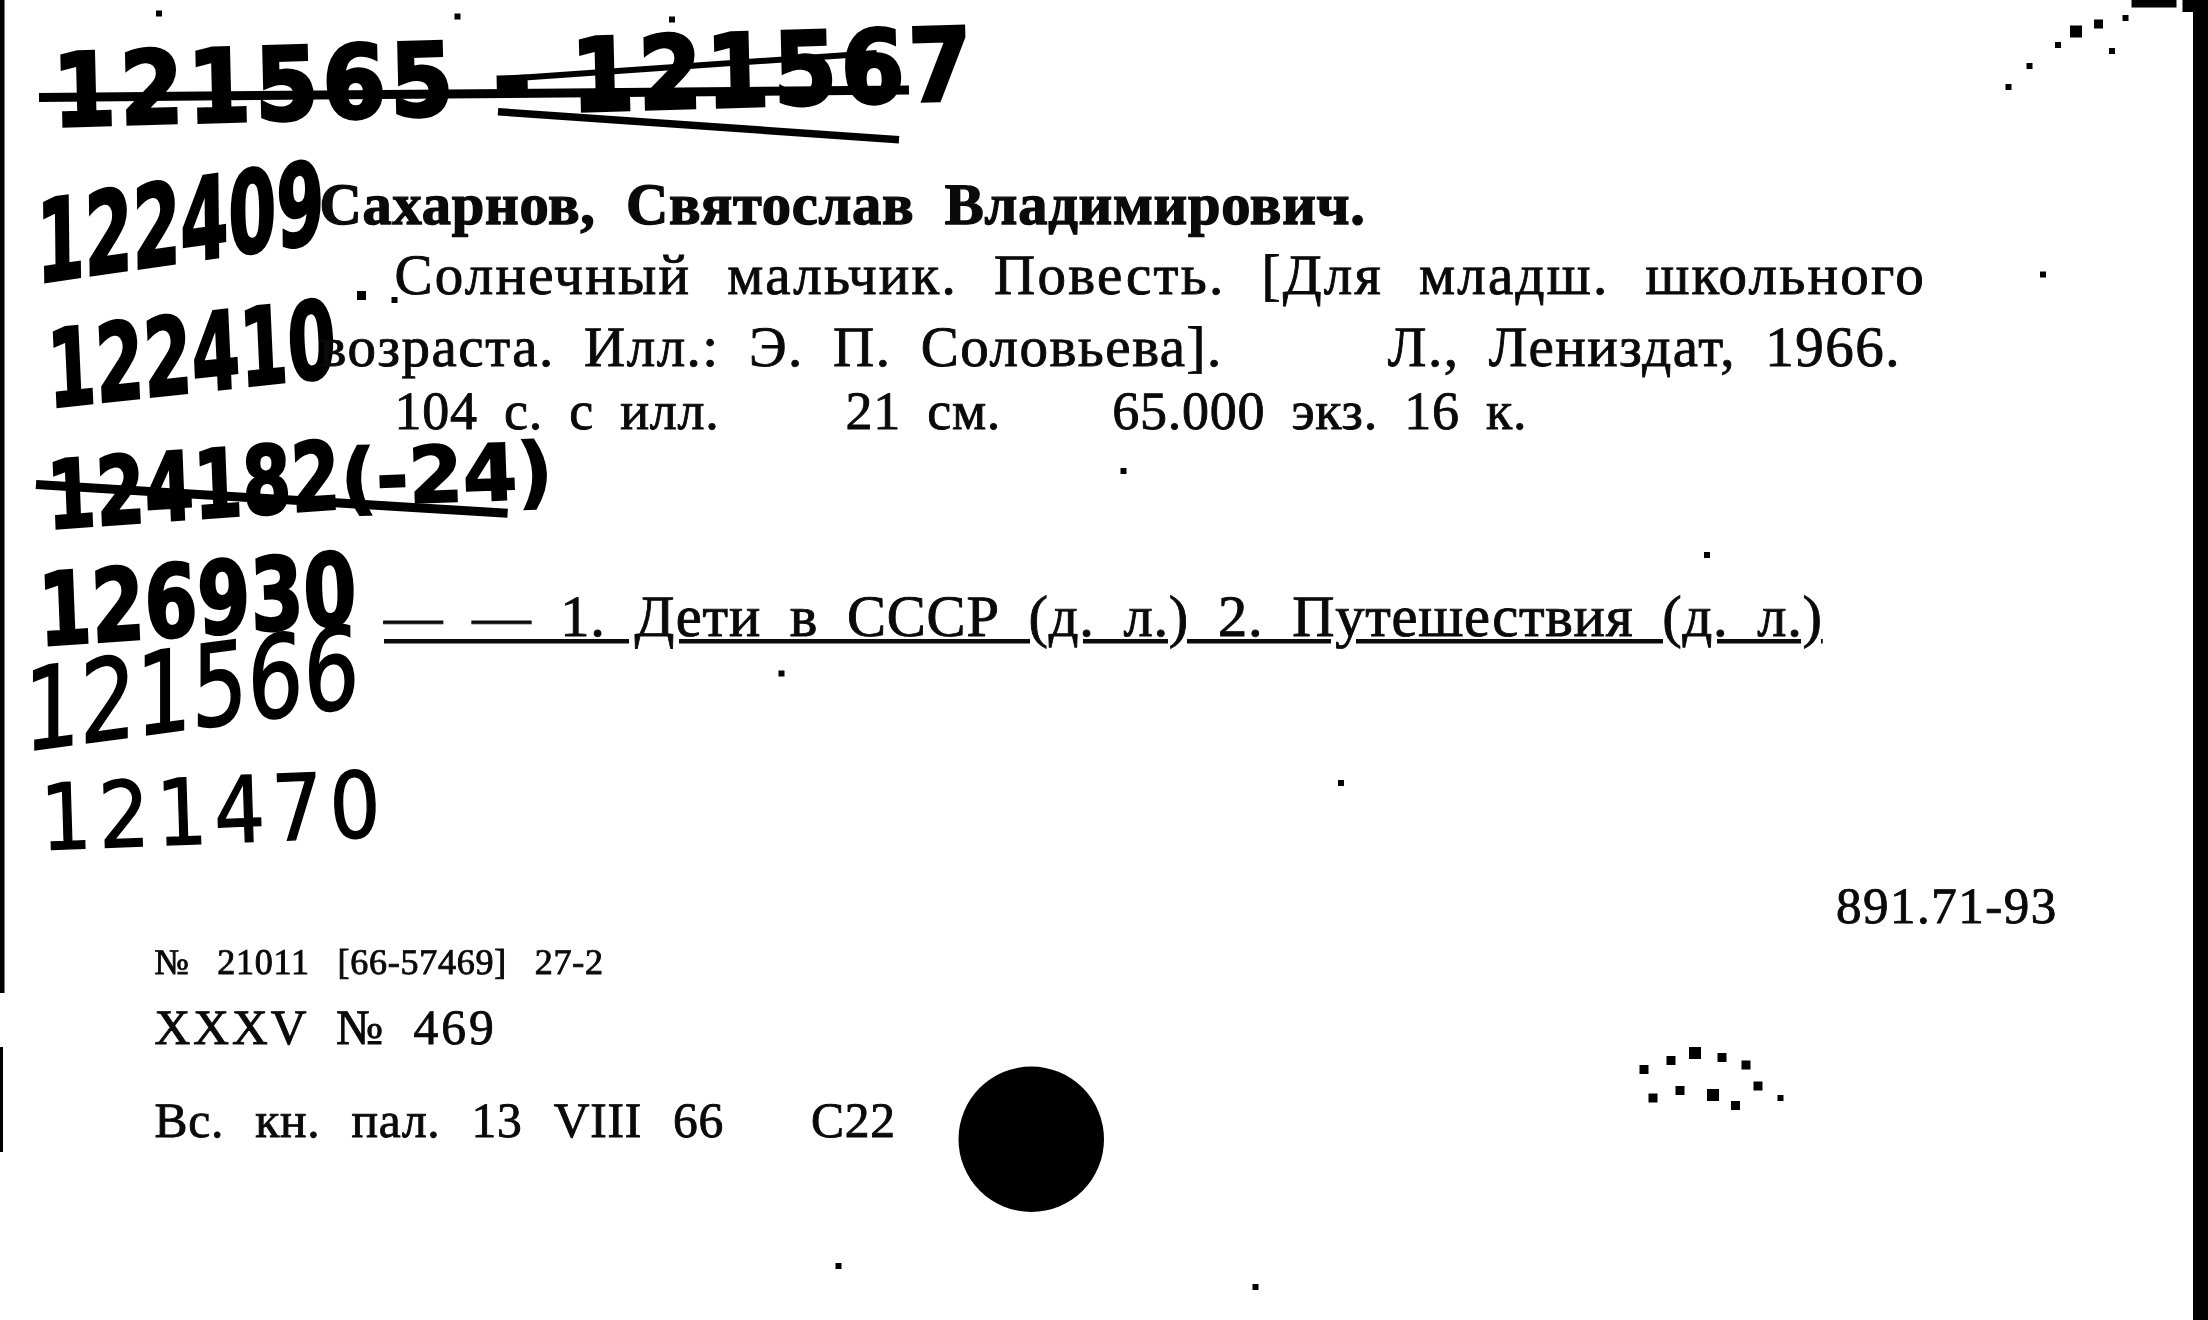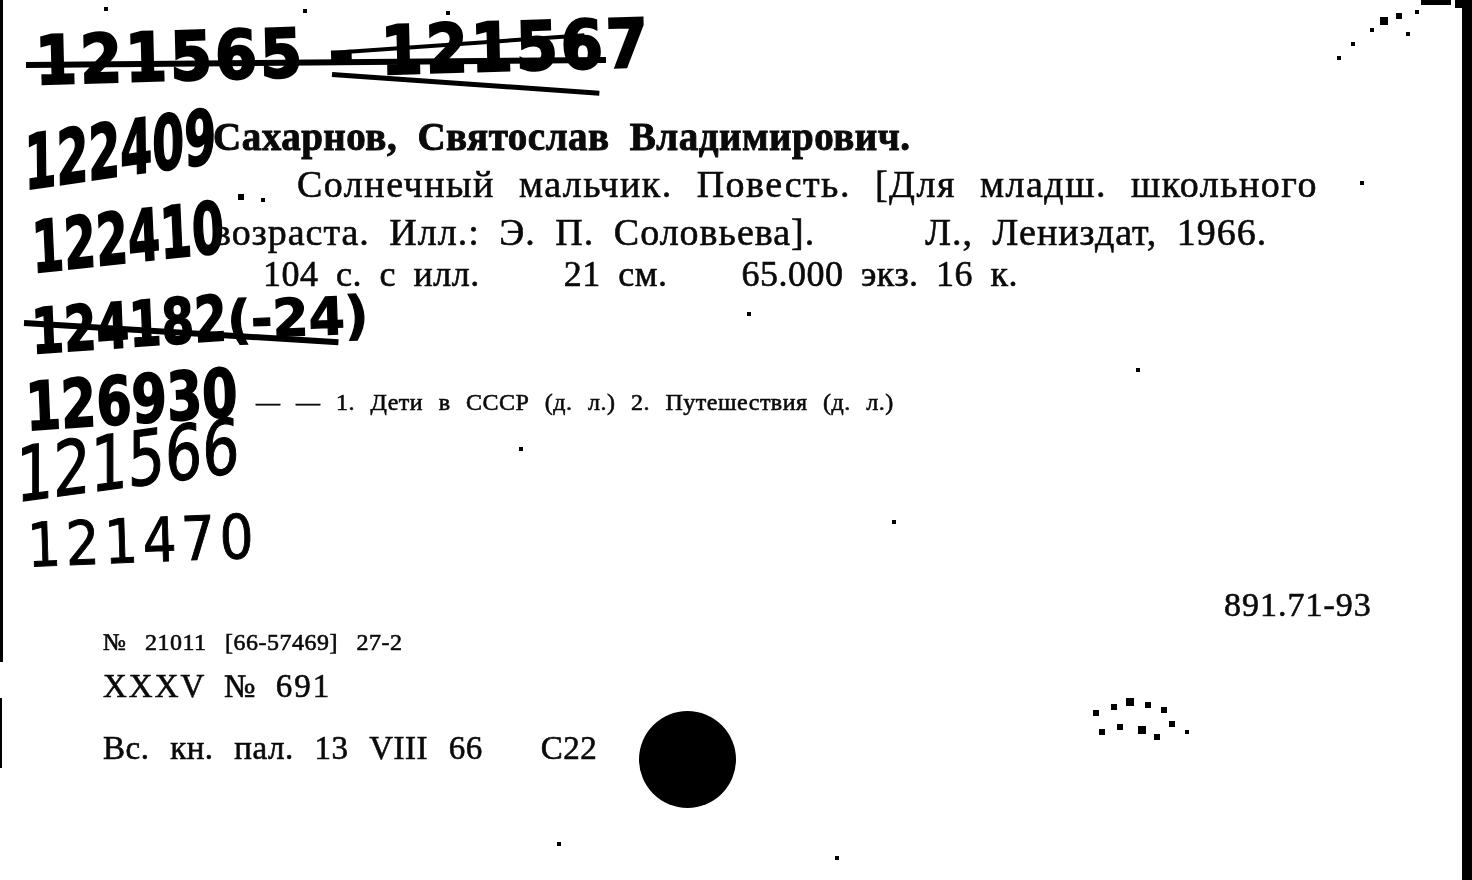--- a/index.html
+++ b/index.html
@@ -3,27 +3,27 @@
 <meta charset="utf-8">
 <style>
   html,body{margin:0;padding:0;background:#e8e8e8;}
   .card{
     position:relative;width:1472px;height:880px;background:#ffffff;
     overflow:hidden;color:#0a0a0a;font-family:"Liberation Serif",serif;
   }
   
   .print{position:absolute;white-space:nowrap;-webkit-text-stroke:0.6px currentColor;}
   #author{left:213px;top:114px;font-size:39px;font-weight:700;letter-spacing:0.5px;word-spacing:10px;-webkit-text-stroke:0.9px currentColor;}
-  #title1{left:263px;top:162px;font-size:38px;letter-spacing:1.5px;word-spacing:13px;margin-left:34px;}
+  #title1{left:263px;top:162px;font-size:38px;letter-spacing:1.5px;word-spacing:13px;}
   #row2{left:213px;top:210px;font-size:38px;letter-spacing:1px;word-spacing:9px;}
   #row2 .gap{display:inline-block;width:110px;}
   #collation{left:263px;top:253px;font-size:36px;letter-spacing:0.5px;word-spacing:8px;}
   #collation .cg1{display:inline-block;width:84px;}
   #collation .cg2{display:inline-block;width:74px;}
-  #subjects{left:256px;top:389px;font-size:24px;letter-spacing:0.5px;word-spacing:9px;}
+  #subjects{left:256px;top:389px;font-size:39px;letter-spacing:0.5px;word-spacing:9px;text-decoration:underline;}
   #classification{left:1224px;top:586px;font-size:34px;letter-spacing:1px;}
   #f1{left:103px;top:629px;font-size:24px;word-spacing:12px;letter-spacing:0.5px;}
   #f2{left:103px;top:668px;font-size:33px;word-spacing:8px;letter-spacing:2px;}
   #f3{left:103px;top:706px;font-size:33px;word-spacing:12px;letter-spacing:0.5px;margin-top:24px;}
   #f3 .gap{display:inline-block;width:58px;}
   
   .hw{position:absolute;font-family:"DejaVu Sans",sans-serif;font-weight:700;
       white-space:nowrap;transform-origin:left top;color:#000;}
   #hw-top{left:34px;top:22px;font-size:66px;letter-spacing:3px;-webkit-text-stroke:2.2px #000;transform:scale(0.92,1.02) rotate(-1.5deg);}
   #hw-1{left:24px;top:120px;font-size:64px;-webkit-text-stroke:1.6px #000;transform:scale(0.72,1.18) rotate(-5deg) skewX(-4deg);}
@@ -83,21 +83,21 @@
   <div class="print" id="row2">
     <span>возраста. Илл.: Э. П. Соловьева].</span><span class="gap"></span><span>Л., Лениздат, 1966.</span>
   </div>
   <div class="print" id="collation">
     <span>104 с. с илл.</span><span class="cg1"></span><span>21 см.</span><span class="cg2"></span><span>65.000 экз. 16 к.</span>
   </div>
   <div class="print" id="subjects">— — 1. Дети в СССР (д. л.) 2. Путешествия (д. л.)</div>
 
   <div class="print" id="classification">891.71-93</div>
   <div class="print" id="f1">№ 21011 [66-57469] 27-2</div>
-  <div class="print" id="f2">XXXV № 691</div>
+  <div class="print" id="f2">XXXV № 469</div>
   <div class="print" id="f3">
     <span>Вс. кн. пал. 13 VIII 66</span><span class="gap"></span><span>С22</span>
   </div>
 
   <div id="punch"></div>
   <div id="edge-r"></div>
   <div id="edge-l"></div>
   <div id="edge-l2"></div>
   <div id="edge-t1"></div>
   <div id="edge-t2"></div>

